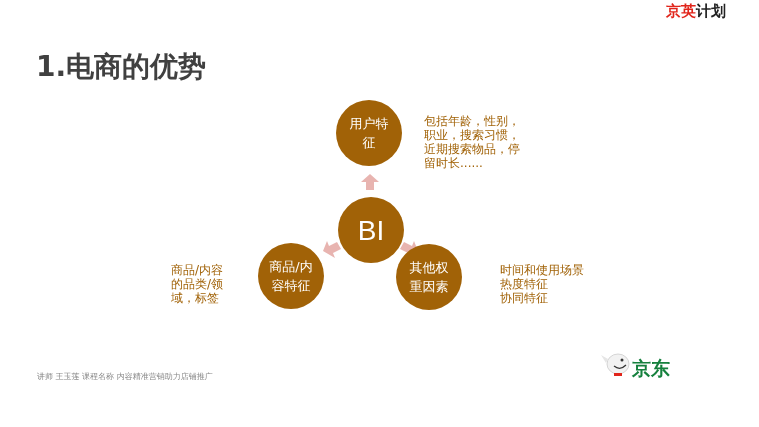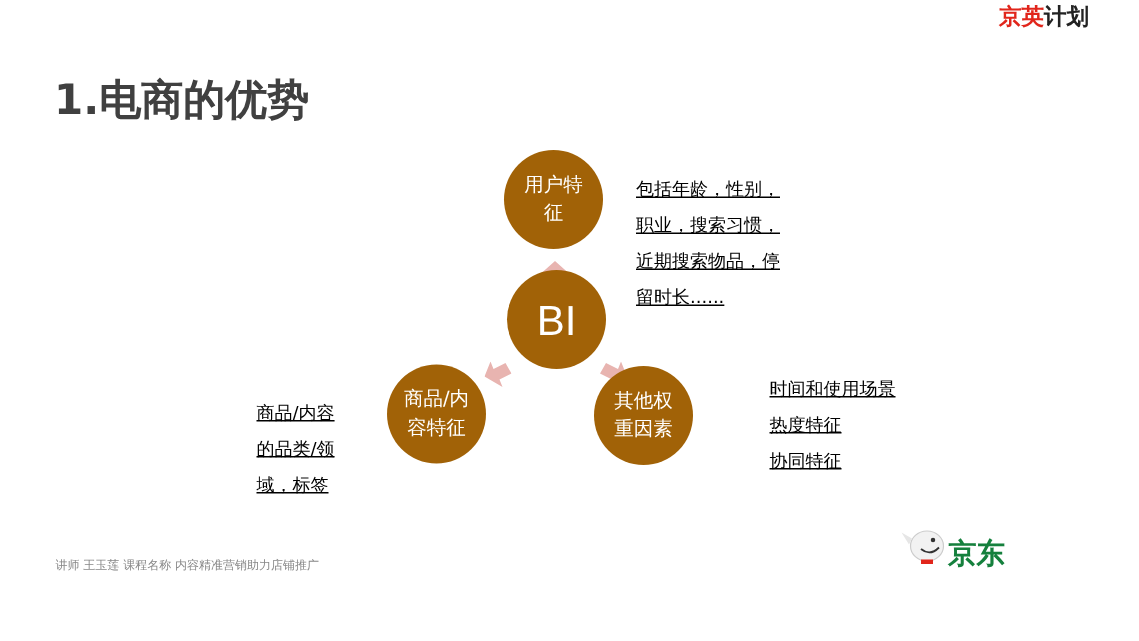--- a/index.html
+++ b/index.html
@@ -3,21 +3,21 @@
 <meta charset="utf-8">
 <style>
   html, body { margin:0; padding:0; }
   body { width:759px; height:427px; background:#ffffff; position:relative; overflow:hidden; font-family:"DejaVu Sans","Liberation Sans",sans-serif; }
   .brand { position:absolute; left:646px; top:2px; font-size:15px; font-weight:bold; letter-spacing:0px; }
   .brand .red { color:#e1251b;margin-left:20px; }
   .brand .dark { color:#222; }
   .title { position:absolute; left:36px; top:36px; font-size:28px; font-weight:bold; color:#404040; letter-spacing:0px;margin-top:12px; }
   .circle { position:absolute; border-radius:50%; background:#a16207; color:#ffffff; display:flex; align-items:center; justify-content:center; text-align:center; font-size:13px; line-height:19px; white-space:pre-line; }
   .circle.bi { font-size:28px; font-family:"Liberation Sans",sans-serif; }
-  .desc { position:absolute; font-size:12px; line-height:24px; color:#000000; white-space:pre-line;text-decoration:underline; }
+  .desc { position:absolute; font-size:12px; line-height:14px; color:#a16207; white-space:pre-line; }
   .footer { position:absolute; left:37px; top:371px; font-size:8px; color:#888;text-align:right; }
   .jd-text { position:absolute; left:632px; top:356px; font-size:19px; font-weight:bold; color:#15803d; }
 </style>
 </head>
 <body>
 
 <div class="brand">
   <span class="red">京英</span><span class="dark">计划</span>
 </div>
 
@@ -30,40 +30,40 @@
   <polygon points="0,10 4,0 6,5 14,1 18,8 10,12 12,17" fill="#e8b4b0"></polygon>
 </svg>
 <svg style="position:absolute;left:400px;top:241px;" width="18" height="18" viewBox="0 0 18 18">
   <polygon points="18,10 14,0 12,5 4,1 0,8 8,12 6,17" fill="#e8b4b0"></polygon>
 </svg>
 
 <div class="circle" style="left:336px;top:100px;width:66px;height:66px;">
   <span>用户特
 征</span>
 </div>
-<div class="circle bi" style="left:338px;top:180px;width:66px;height:66px;">
+<div class="circle bi" style="left:338px;top:197px;width:66px;height:66px;">
   <span>BI</span>
 </div>
 <div class="circle" style="left:258px;top:243px;width:66px;height:66px;">
   <span>商品/内
 容特征</span>
 </div>
 <div class="circle" style="left:396px;top:244px;width:66px;height:66px;">
   <span>其他权
 重因素</span>
 </div>
 
 <div class="desc" style="left:424px;top:114px;">包括年龄，性别，
 职业，搜索习惯，
 近期搜索物品，停
 留时长......</div>
 <div class="desc" style="left:171px;top:263px;">商品/内容
 的品类/领
 域，标签</div>
-<div class="desc" style="left:500px;top:247px;margin-left:13px;">时间和使用场景
+<div class="desc" style="left:500px;top:263px;">时间和使用场景
 热度特征
 协同特征</div>
 
 <div class="footer">讲师 王玉莲 课程名称 内容精准营销助力店铺推广</div>
 
 <svg style="position:absolute;left:600px;top:351px;" width="32" height="28" viewBox="0 0 32 28">
   <ellipse cx="18" cy="13" rx="11" ry="10" fill="#f2f2f2" stroke="#ccc" stroke-width="0.8"></ellipse>
   <path d="M8,8 L1,4 L6,12 Z" fill="#e6e6e6"></path>
   <circle cx="22" cy="9" r="1.5" fill="#333"></circle>
   <path d="M14,15 Q20,20 26,14" stroke="#333" stroke-width="1.2" fill="none"></path>

